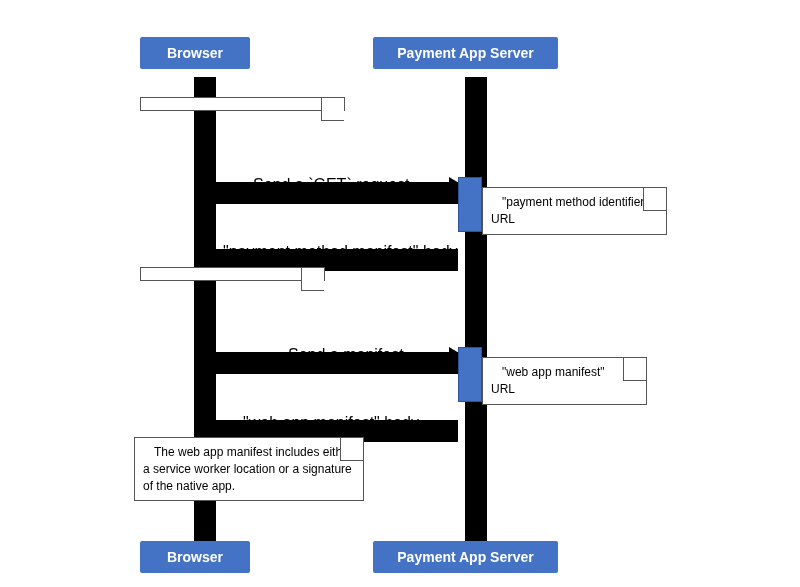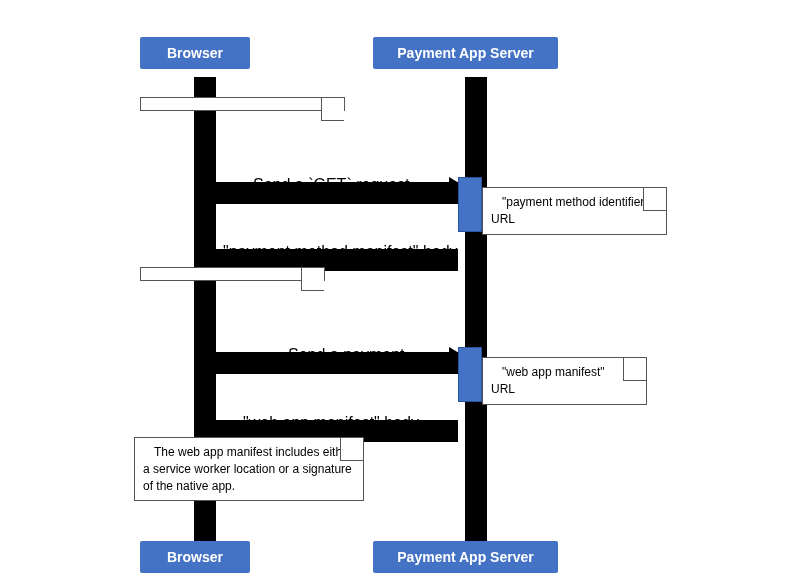--- a/index.html
+++ b/index.html
@@ -120,21 +120,21 @@
   </div>
 
   <div class="arrow arrow-left" style="left: 173px; top: 227px; width: 263px;"></div>
   <div class="arrow-label" style="left: 190px; top: 210px;">"payment method manifest" body</div>
 
   <div class="note-box" style="left: 118px; top: 245px; width: 185px;">
     <div class="corner"></div>
   </div>
 
   <div class="arrow" style="left: 173px; top: 330px; width: 263px;"></div>
-  <div class="arrow-label" style="left: 255px; top: 313px;">Send a payment</div>
+  <div class="arrow-label" style="left: 255px; top: 313px;">Send a manifest</div>
 
   <div class="activation-box" style="left: 436px; top: 325px; height: 55px;"></div>
 
   <div class="note-box" style="left: 460px; top: 335px; width: 165px;">
     <span>"web app manifest" URL</span>
     <div class="corner"></div>
   </div>
 
   <div class="arrow arrow-left" style="left: 173px; top: 398px; width: 263px;"></div>
   <div class="arrow-label" style="left: 210px; top: 381px;">"web app manifest" body</div>

